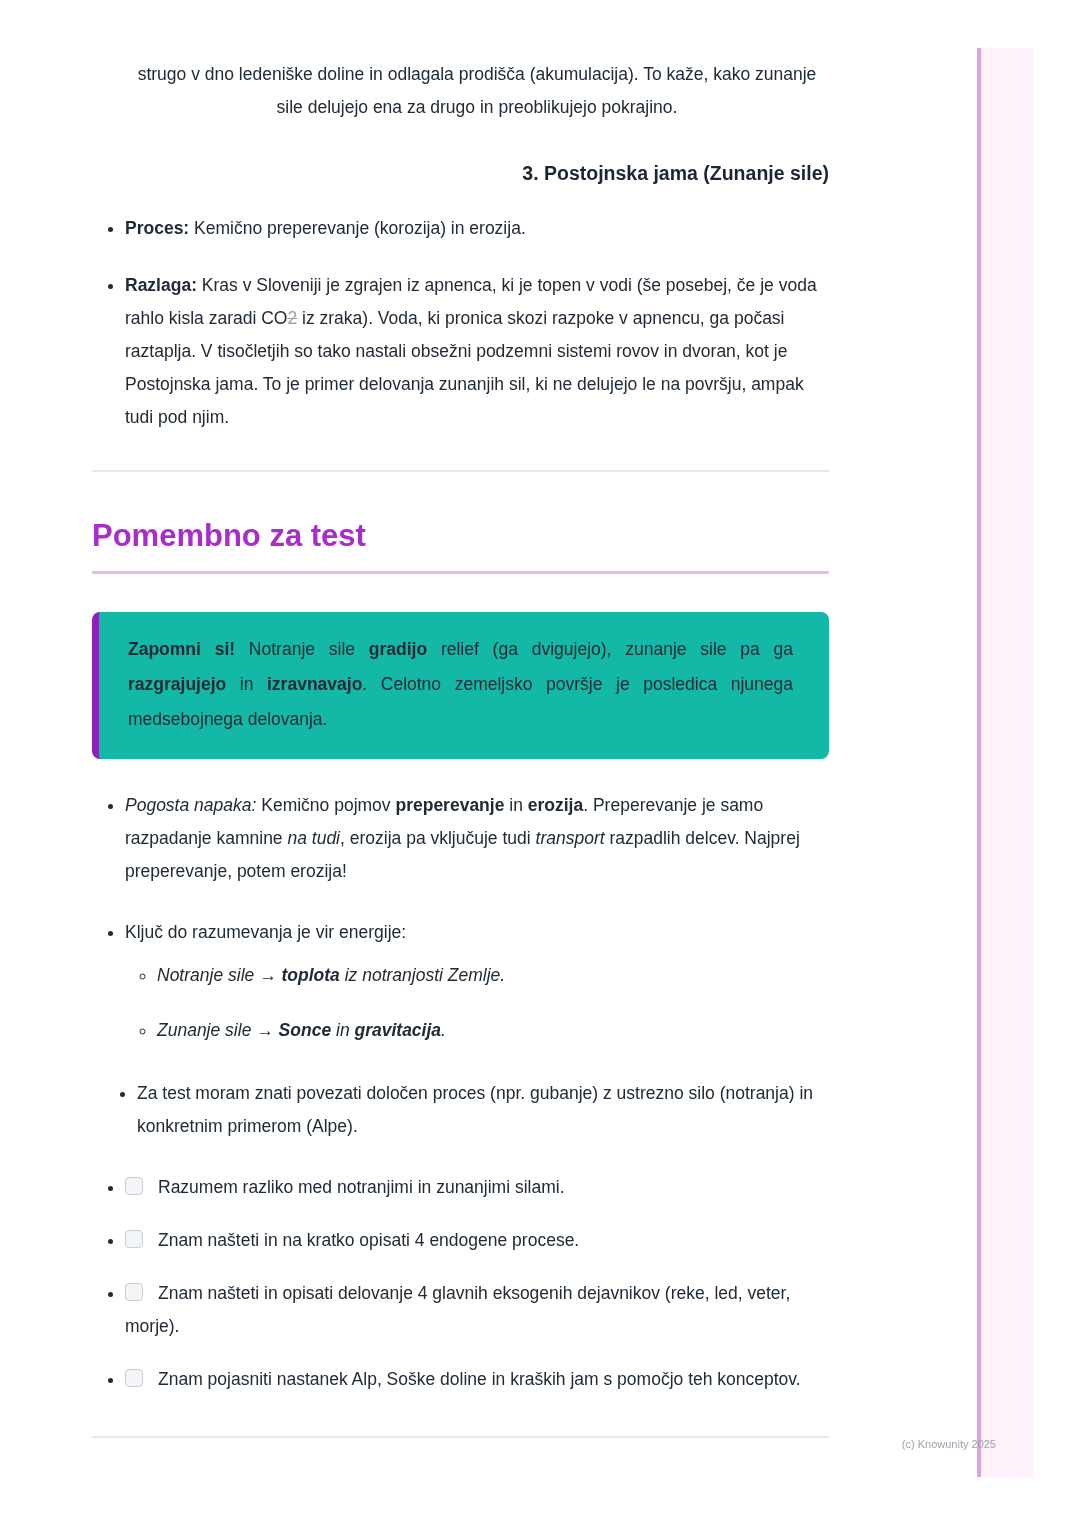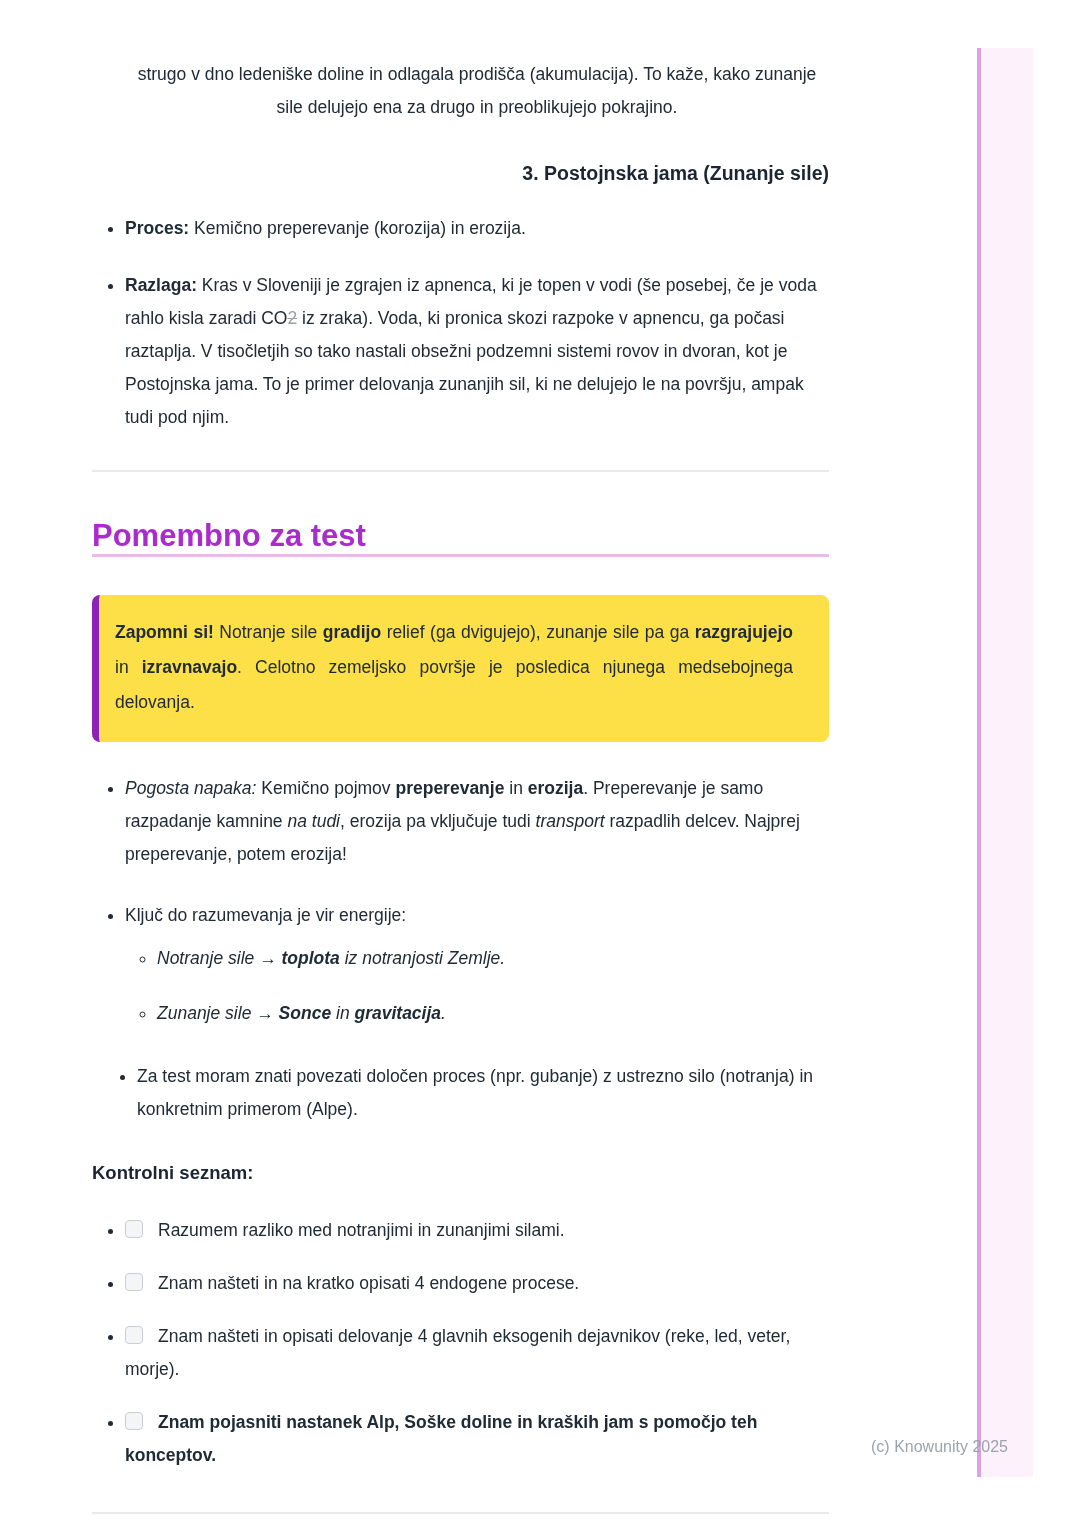--- a/index.html
+++ b/index.html
@@ -63,60 +63,60 @@
     border: none;
     border-top: 2px solid #e7e9eb;
     margin: 36px 0 0 0;
   }
   .main-title {
     margin: 46px 0 0 0;
     font-size: 31px;
     line-height: 36px;
     font-weight: bold;
     color: #a92ccd;
-    padding-bottom: 0;
+    padding-bottom: 17px;
     border-bottom: 3px solid #e7bcea;
   }
   .callout {
     margin-top: 38px;
-    background: #fde047;
+    background: #14b8a6;
     border-left: 7px solid #8d22b6;
     border-radius: 8px;
-    padding: 20px 36px 22px 16px;
+    padding: 20px 36px 22px 29px;
     text-align: justify;
     line-height: 35px;
   }
   .section-h3 {
     margin: 34px 0 0 0;
     font-size: 18.5px;
     font-weight: bold;
     line-height: 26px;
     color: #1c2533;
   }
   ul.checklist {
     margin: 28px 0 0 0;
     padding-left: 33px;
     list-style-type: disc;
   }
   ul.checklist > li { margin-bottom: 20px; }
-  ul.checklist > li:last-child { margin-bottom: 3px; font-weight: bold; }
+  ul.checklist > li:last-child { margin-bottom: 3px; }
   .checkbox {
     display: inline-block;
     width: 16px; height: 16px;
     background: #f4f5f7;
     border: 1.5px solid #c9ced6;
     border-radius: 4px;
     margin-right: 15px;
     vertical-align: -2px;
   }
   .copyright {
     position: absolute;
     top: 1438px;
-    right: 72px;
-    font-size: 16px;
+    right: 84px;
+    font-size: 11px;
     color: #9ba3ac;
     z-index: 2;
   }
 </style>
 </head>
 <body>
 
 <div class="side-strip"></div>
 
 <div class="content">
@@ -157,21 +157,20 @@
         <li>
           <span>Zunanje sile → </span><span class="b">Sonce</span><span> in </span><span class="b">gravitacija</span><span>.</span>
         </li>
       </ul>
     </li>
     <li style="margin-top:30px;margin-left:12px;">
       <span>Za test moram znati povezati določen proces (npr. gubanje) z ustrezno silo (notranja) in konkretnim primerom (Alpe).</span>
     </li>
   </ul>
 
-  <h3 class="section-h3">Kontrolni seznam:</h3>
 
   <ul class="checklist">
     <li>
       <span class="checkbox"></span><span>Razumem razliko med notranjimi in zunanjimi silami.</span>
     </li>
     <li>
       <span class="checkbox"></span><span>Znam našteti in na kratko opisati 4 endogene procese.</span>
     </li>
     <li>
       <span class="checkbox"></span><span>Znam našteti in opisati delovanje 4 glavnih eksogenih dejavnikov (reke, led, veter, morje).</span>

